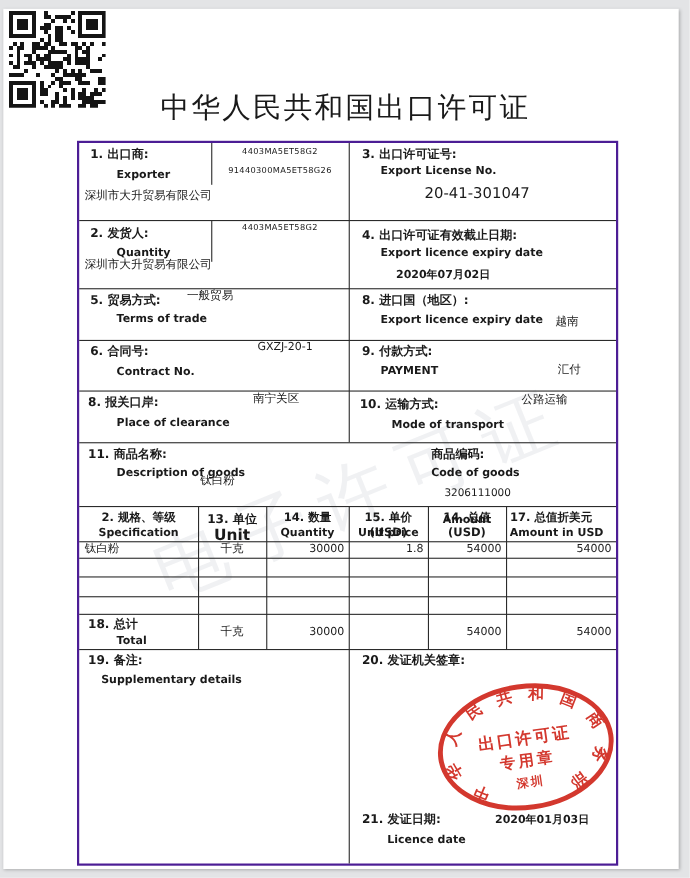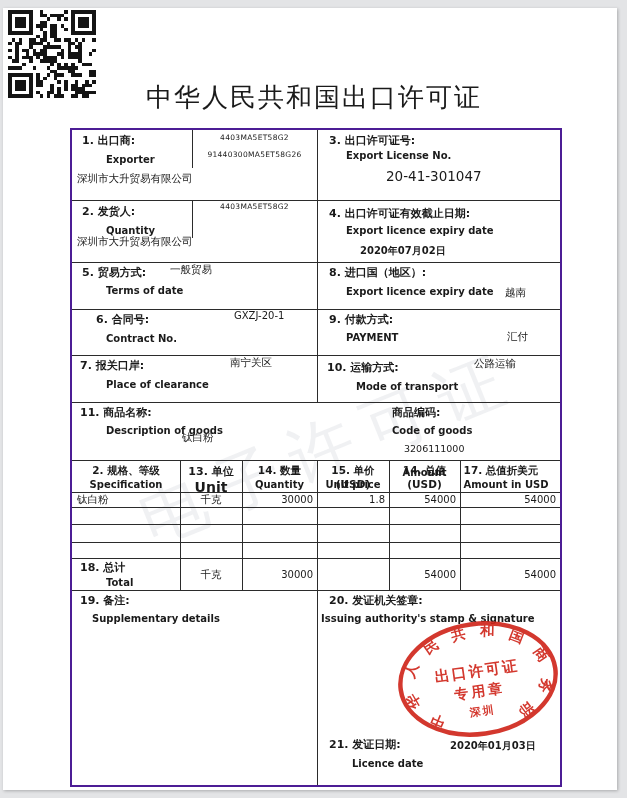--- a/index.html
+++ b/index.html
@@ -278,35 +278,35 @@
     <div class="t en" style="left:34px;top:95px">Quantity</div>
     <div class="t code" style="left:122px;top:72px;width:121px;text-align:center">4403MA5ET58G2</div>
     <div class="t val" style="left:5px;top:105px">深圳市大升贸易有限公司</div>
 
     <div class="t cn" style="left:257px;top:77px">4.  出口许可证有效截止日期:</div>
     <div class="t en" style="left:274px;top:95px">Export licence expiry date</div>
     <div class="t en" style="left:288px;top:115px">2020年07月02日</div>
 
     <div class="t cn" style="left:10px;top:136px">5.   贸易方式:</div>
     <div class="t val" style="left:98px;top:133px">一般贸易</div>
-    <div class="t en" style="left:34px;top:155px">Terms of date</div>
+    <div class="t en" style="left:34px;top:155px">Terms of trade</div>
 
     <div class="t cn" style="left:257px;top:136px">8.  进口国（地区）:</div>
     <div class="t en" style="left:274px;top:156px">Export licence expiry date</div>
     <div class="t val" style="left:433px;top:156px">越南</div>
 
-    <div class="t cn" style="left:24px;top:183px">6.   合同号:</div>
+    <div class="t cn" style="left:10px;top:183px">6.   合同号:</div>
     <div class="t num" style="left:162px;top:180px">GXZJ-20-1</div>
     <div class="t en" style="left:34px;top:203px">Contract No.</div>
 
     <div class="t cn" style="left:257px;top:183px">9.  付款方式:</div>
     <div class="t en" style="left:274px;top:202px">PAYMENT</div>
     <div class="t val" style="left:435px;top:200px">汇付</div>
 
-    <div class="t cn" style="left:8px;top:229px">7.  报关口岸:</div>
+    <div class="t cn" style="left:8px;top:229px">8.  报关口岸:</div>
     <div class="t val" style="left:158px;top:226px">南宁关区</div>
     <div class="t en" style="left:34px;top:249px">Place of clearance</div>
 
     <div class="t cn" style="left:255px;top:231px">10.    运输方式:</div>
     <div class="t val" style="left:402px;top:227px">公路运输</div>
     <div class="t en" style="left:284px;top:251px">Mode of transport</div>
 
     <div class="t cn" style="left:8px;top:276px">11.  商品名称:</div>
     <div class="t en" style="left:34px;top:295px">Description of goods</div>
     <div class="t val" style="left:110px;top:301px">钛白粉</div>
@@ -338,21 +338,20 @@
     <div class="t en" style="left:34px;top:447px">Total</div>
     <div class="t val" style="left:108px;top:438px;width:62px;text-align:center">千克</div>
     <div class="t num right" style="left:170px;top:439px;width:71px">30000</div>
     <div class="t num right" style="left:317px;top:439px;width:67px">54000</div>
     <div class="t num right" style="left:388px;top:439px;width:96px">54000</div>
 
     <div class="t cn" style="left:8px;top:464px">19.  备注:</div>
     <div class="t en" style="left:20px;top:483px">Supplementary details</div>
 
     <div class="t cn" style="left:257px;top:464px">20.  发证机关签章:</div>
-    <div class="t en" style="left:249px;top:483px">Issuing authority's stamp &amp; signature</div>
 
     <div class="t cn" style="left:257px;top:608px">21.  发证日期:</div>
     <div class="t en" style="left:280px;top:628px">Licence date</div>
     <div class="t en" style="left:378px;top:610px">2020年01月03日</div>
   </div>
 
   <div class="stamp">
     <svg viewBox="0 0 170 130" width="170" height="130">
       <g transform="rotate(-8 85 63)" fill="#cf2318" font-family="'DejaVu Sans',sans-serif" font-weight="bold">
         <ellipse cx="85" cy="63" rx="78" ry="55" fill="none" stroke="#cf2318" stroke-width="4.5"></ellipse>

